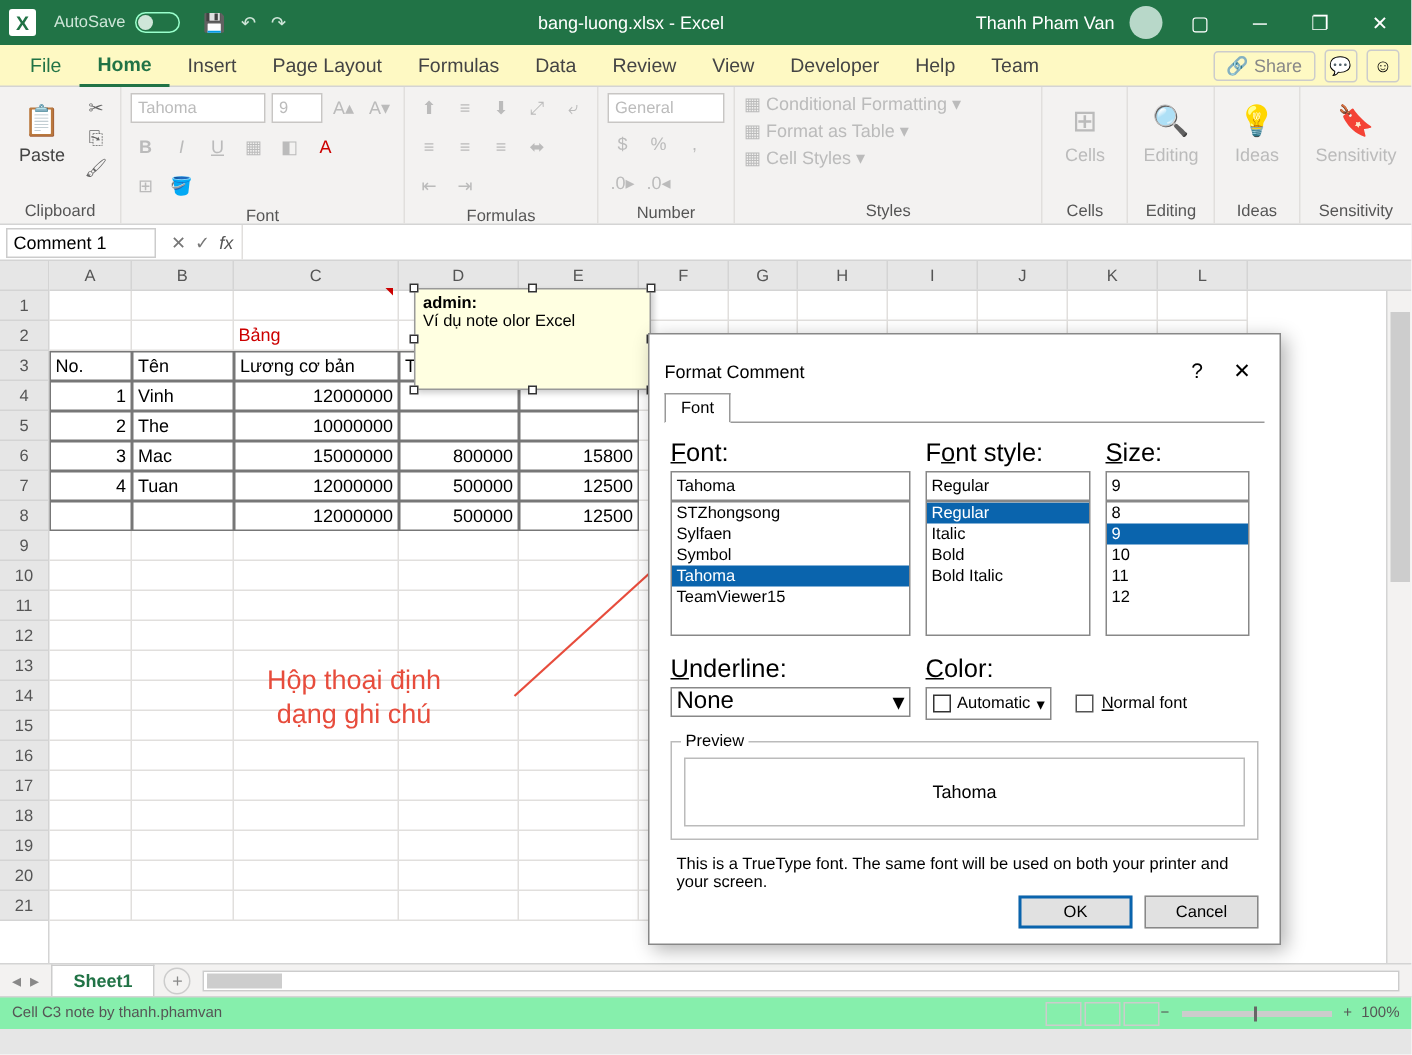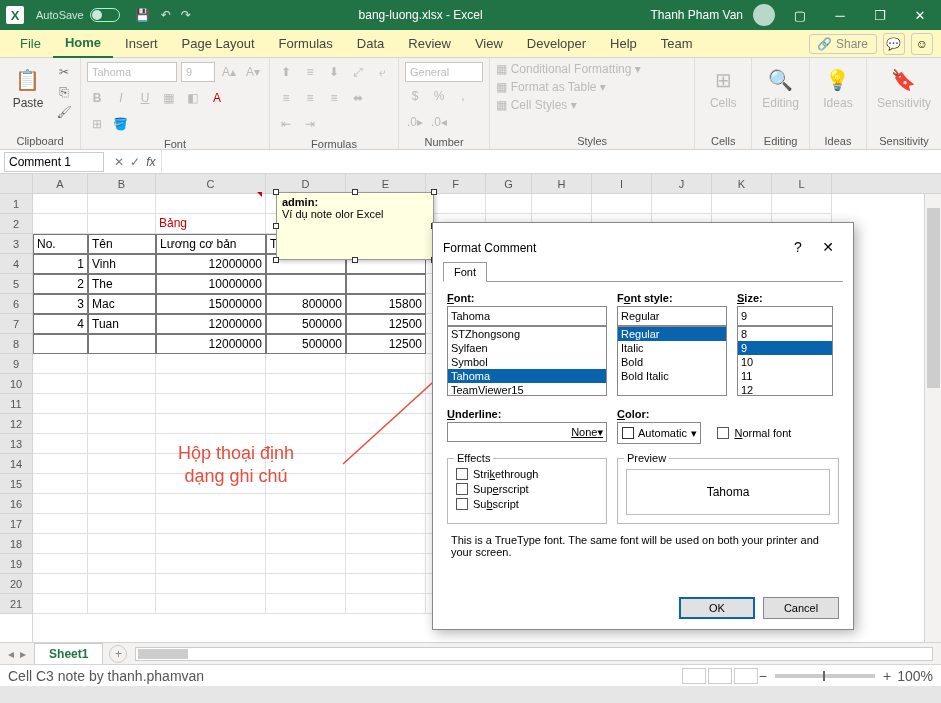--- a/index.html
+++ b/index.html
@@ -75,60 +75,60 @@
 
 
 .sheetbar { height:22px; background:#f3f2f1; display:flex; align-items:center; border-top:1px solid #d4d4d4; font-size:12px;}
 .sheetbar .nav { display:flex; gap:6px; padding:0 8px; color:#888;}
 .sheetbar .stab { padding:3px 14px; background:#fff; border:1px solid #ccc; border-bottom:none; font-weight:600; color:#217346;}
 .sheetbar .plus { width:18px; height:18px; border:1px solid #ccc; border-radius:50%; display:flex; align-items:center; justify-content:center; margin-left:6px; color:#888;}
 .sheetbar .hscroll { flex:1; margin:0 8px; height:14px; border:1px solid #ccc; background:#fff; position:relative;}
 .sheetbar .hscroll .thumb{ position:absolute; left:2px; top:1px; height:10px; width:50px; background:#cdcdcd;}
 
 
-.status { height:22px; background:#ffffff; display:flex; align-items:center; padding:0 8px; border-top:1px solid #d4d4d4; font-size:14px; color:#555;}
+.status { height:22px; background:#86efac; display:flex; align-items:center; padding:0 8px; border-top:1px solid #d4d4d4; font-size:10px; color:#555;}
 .status .spacer{flex:1}
 .status .viewbtn{width:24px; height:16px; border:1px solid #ccc; margin:0 1px;}
 .status .zoom { width:100px; height:4px; background:#ccc; margin:0 8px; position:relative;}
 .status .zoom::after{content:"";position:absolute;left:48px;top:-3px;width:2px;height:10px;background:#666;}
 
 
 .dialog { position:absolute; left:432px; top:222px; width:422px; height:408px; background:#fff; border:1px solid #888; box-shadow:3px 3px 12px rgba(0,0,0,.3);}
 .dialog .dtitle { height:32px; display:flex; align-items:flex-end; padding:0 10px; font-size:12px;}
 .dialog .dtitle .sp{flex:1}
 .dialog .dtitle .dbtn{width:30px;text-align:center;font-size:14px;}
 .dialog .dtabs { padding:6px 10px 0 10px;}
 .dialog .dtab { display:inline-block; padding:3px 10px; border:1px solid #999; border-bottom:1px solid #fff; background:#fff; font-size:11px; position:relative; top:1px;}
 .dialog .dbody { border-top:1px solid #999; margin:0 10px; padding:10px 4px;}
 .fgroup { margin-bottom:6px;}
-.flabel { font-size:11px; margin-bottom:2px;font-weight:bold;}
+.flabel { font-size:17px; margin-bottom:2px;}
 .flabel u{text-decoration:underline;}
 .finput2 { width:100%; height:20px; border:1px solid #888; font-size:11px; padding:0 3px;}
-.flist { width:100%; height:70px; border:1px solid #888; overflow-y:scroll; font-size:11px;}
+.flist { width:100%; height:90px; border:1px solid #888; overflow-y:scroll; font-size:11px;}
 .flist .opt{padding:1px 3px;}
 .flist .opt.sel{background:#0a64ad;color:#fff;}
 .cols3 { display:flex; gap:10px;}
 .cols3 > div:nth-child(1){width:160px}
 .cols3 > div:nth-child(2){width:110px}
 .cols3 > div:nth-child(3){width:96px}
 .row2 { display:flex; gap:10px; margin-top:6px;}
 .row2 > div:nth-child(1){width:160px}
 .row2 > div:nth-child(2){flex:1}
 .fieldset { border:1px solid #bbb; padding:6px 8px 8px 8px; margin-top:8px; position:relative;}
 .fieldset .legend{position:absolute;top:-7px;left:6px;background:#fff;padding:0 3px;font-size:11px;}
 .chk { display:flex; align-items:center; gap:5px; font-size:11px; margin:3px 0;}
 .chk .box{width:12px;height:12px;border:1px solid #555;}
 .preview { height:46px; border:1px solid #bbb; margin-top:4px; display:flex; align-items:center; justify-content:center; font-size:12px;}
 .dfoot { position:absolute; bottom:10px; right:14px; display:flex; gap:8px;}
 .dbtn2 { width:76px; height:22px; border:1px solid #888; background:#e1e1e1; font-size:11px;}
 .dbtn2.primary{border:2px solid #0a64ad;}
 .dnote { font-size:11px; padding:10px 4px 0 4px;}
 .colorbtn { height:22px; border:1px solid #888; display:flex; align-items:center; padding:0 4px; gap:4px; font-size:11px;}
 .colorbtn .sw{width:12px;height:12px;border:1px solid #333;}
-.dd{height:20px;border:1px solid #888;font-size:11px;padding:0 3px;display:flex;align-items:center;justify-content:flex-end;text-decoration:underline;}
+.dd{height:20px;border:1px solid #888;font-size:16px;padding:0 3px;display:flex;align-items:center;justify-content:space-between;}
 .vscroll { position:absolute; right:0; top:20px; width:17px; bottom:0; background:#f3f2f1; border-left:1px solid #d4d4d4;}
 .vscroll .vthumb{ width:13px; height:180px; background:#cdcdcd; margin:14px 2px;}
 </style>
 </head>
 <body>
 
 <div class="titlebar">
   <div class="left">
     <span class="xicon">X</span>
     <span class="autosave-pill">
@@ -758,35 +758,20 @@
               <span>▾</span>
             </div>
           <label class="chk">
               <span class="box"></span>
               <span><u>N</u>ormal font</span>
             </label>
         </div>
       </div>
     </div>
     <div class="row2">
-      <div class="fieldset">
-        <span class="legend">Effects</span>
-        <label class="chk">
-            <span class="box"></span>
-            <span>Stri<u>k</u>ethrough</span>
-          </label>
-        <label class="chk">
-            <span class="box"></span>
-            <span>Sup<u>e</u>rscript</span>
-          </label>
-        <label class="chk">
-            <span class="box"></span>
-            <span>Su<u>b</u>script</span>
-          </label>
-      </div>
       <div class="fieldset" style="flex:1">
         <span class="legend">Preview</span>
         <div class="preview">Tahoma</div>
       </div>
     </div>
     <div class="dnote">This is a TrueType font.  The same font will be used on both your printer and your screen.</div>
   </div>
   <div class="dfoot">
     <button class="dbtn2 primary">OK</button>
     <button class="dbtn2">Cancel</button>

